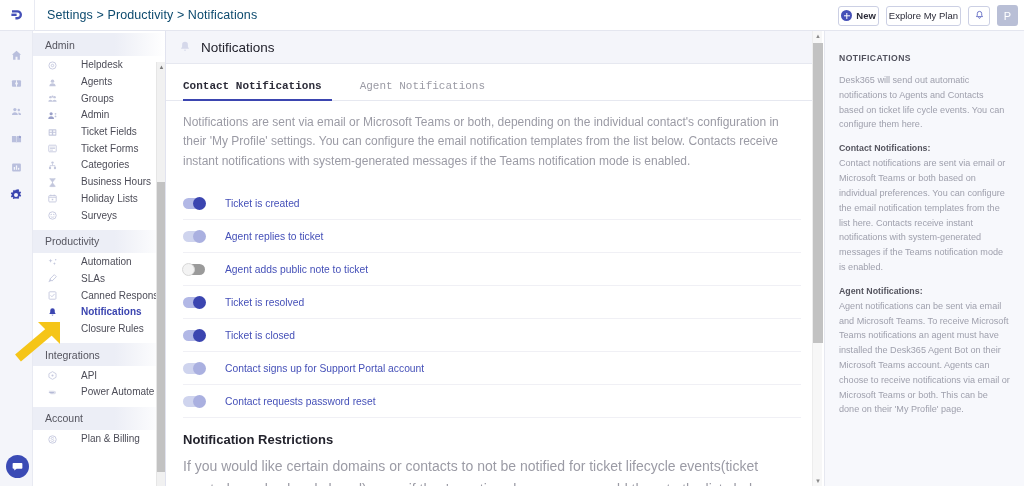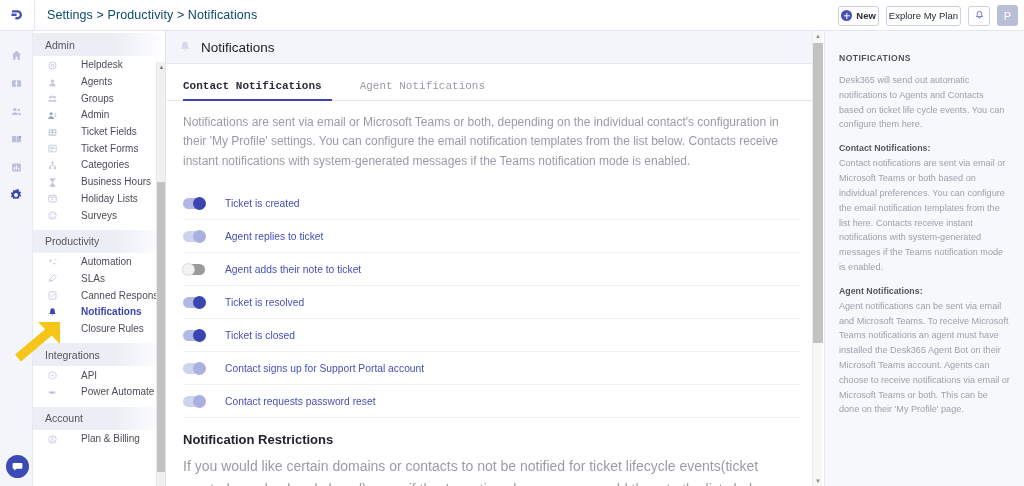--- a/index.html
+++ b/index.html
@@ -479,21 +479,21 @@
         <div class="toggle-row">
           <div class="switch soft">
             <span class="knob"></span>
           </div>
           <a class="toggle-label">Agent replies to ticket</a>
         </div>
         <div class="toggle-row">
           <div class="switch off">
             <span class="knob"></span>
           </div>
-          <a class="toggle-label">Agent adds their note to ticket</a>
+          <a class="toggle-label">Agent adds public note to ticket</a>
         </div>
         <div class="toggle-row">
           <div class="switch on">
             <span class="knob"></span>
           </div>
           <a class="toggle-label">Ticket is resolved</a>
         </div>
         <div class="toggle-row">
           <div class="switch on">
             <span class="knob"></span>

